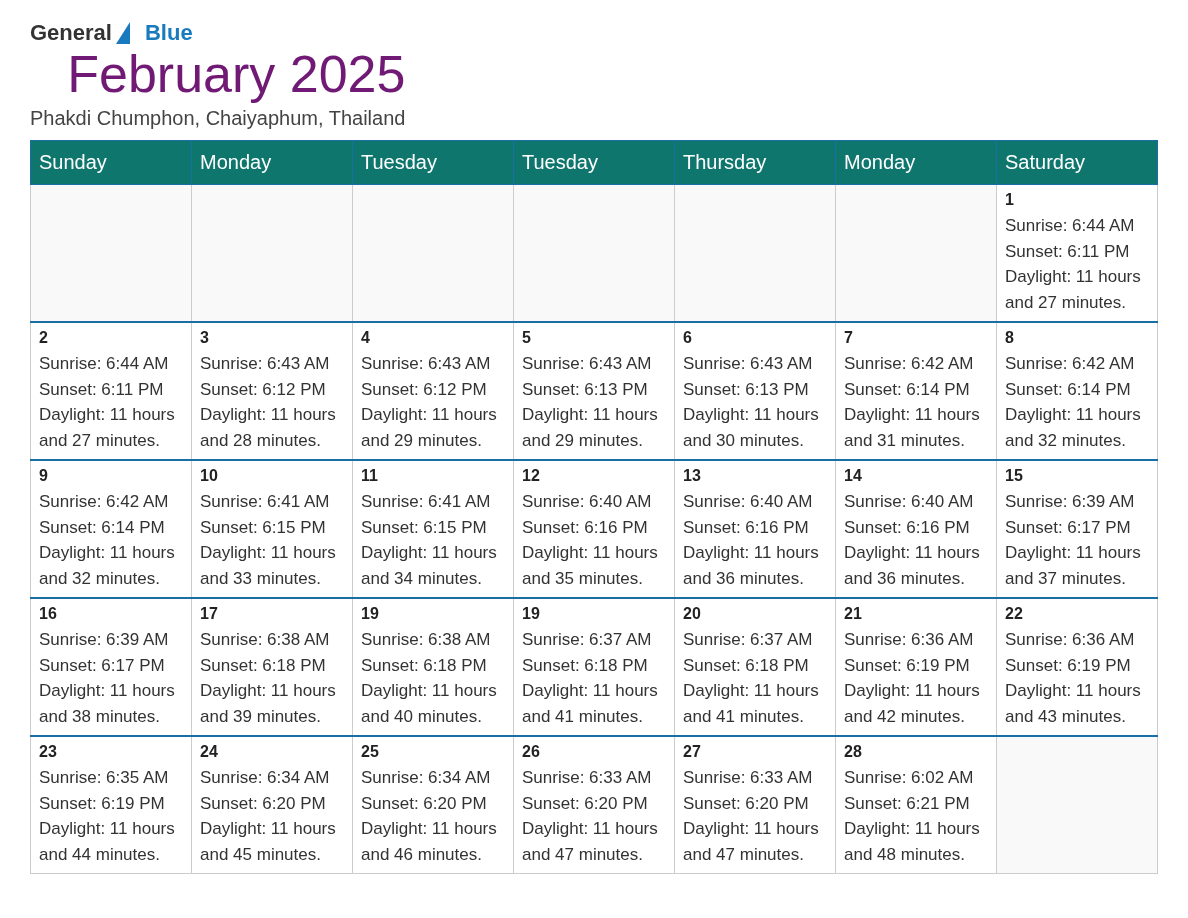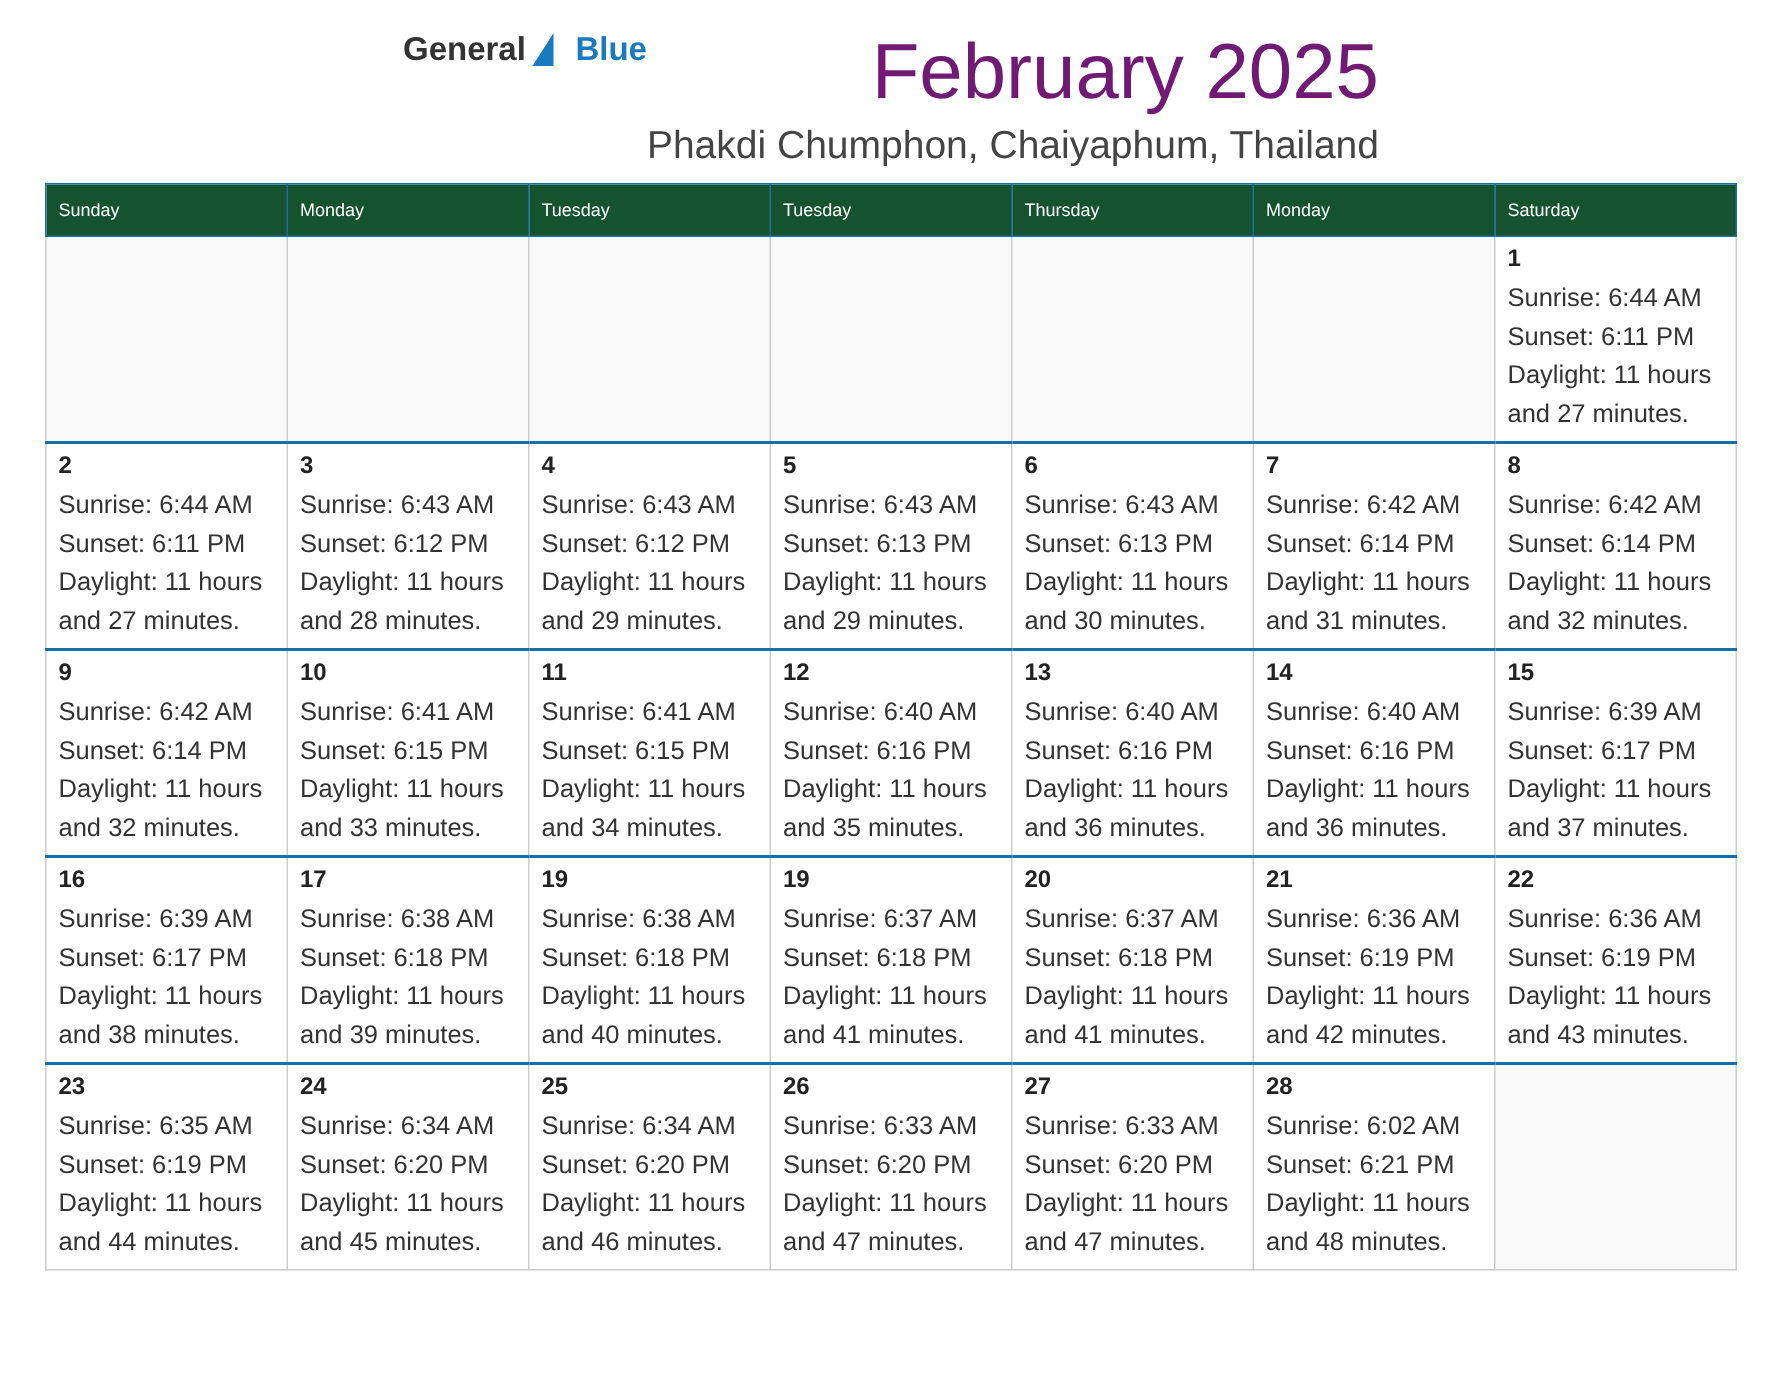--- a/index.html
+++ b/index.html
@@ -5,23 +5,24 @@
     * { margin: 0; padding: 0; box-sizing: border-box; }
     body {
       font-family: Arial, sans-serif;
       background: #fff;
       width: 1188px;
       min-height: 918px;
       padding: 20px 30px;
     }
     .header {
       display: flex;
-      justify-content: center;
+      justify-content: flex-end;
       align-items: flex-start;
       margin-bottom: 10px;
+      flex-direction: column;
     }
     .logo {
       display: flex;
       flex-direction: column;
       align-items: flex-start;
     }
     .logo-top {
       display: flex;
       align-items: center;
     }
@@ -46,34 +47,34 @@
     .title-section {
       text-align: right;
     }
     .month-title {
       font-size: 52px;
       font-weight: normal;
       color: #701a75;
       line-height: 1.1;
     }
     .location-subtitle {
-      font-size: 26px;
+      font-size: 20px;
       color: #444;
       margin-top: 4px;
     }
     .calendar {
       width: 100%;
       border-collapse: collapse;
       margin-top: 10px;
     }
     .calendar th {
-      background-color: #14532d;
+      background-color: #0f766e;
       color: #fff;
       padding: 10px 8px;
-      font-size: 12px;
+      font-size: 20px;
       font-weight: normal;
       text-align: left;
       border: 1px solid #1a6ea8;
     }
     .calendar td {
       vertical-align: top;
       border: 1px solid #ccc;
       padding: 6px 8px;
       width: 14.28%;
       min-height: 110px;

